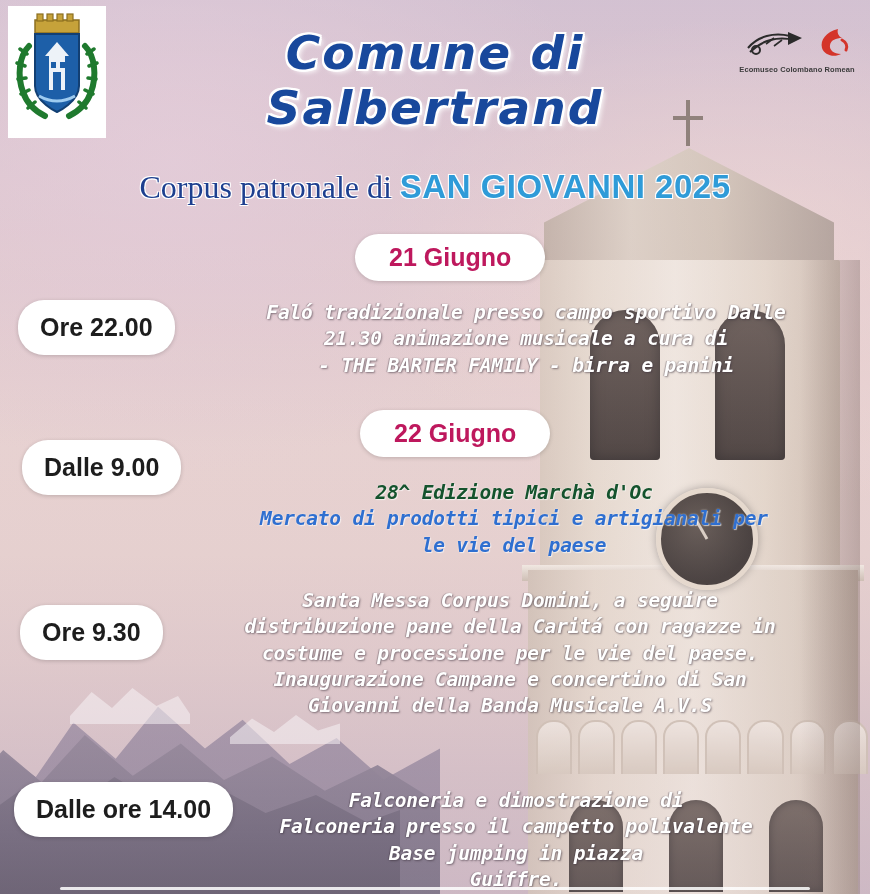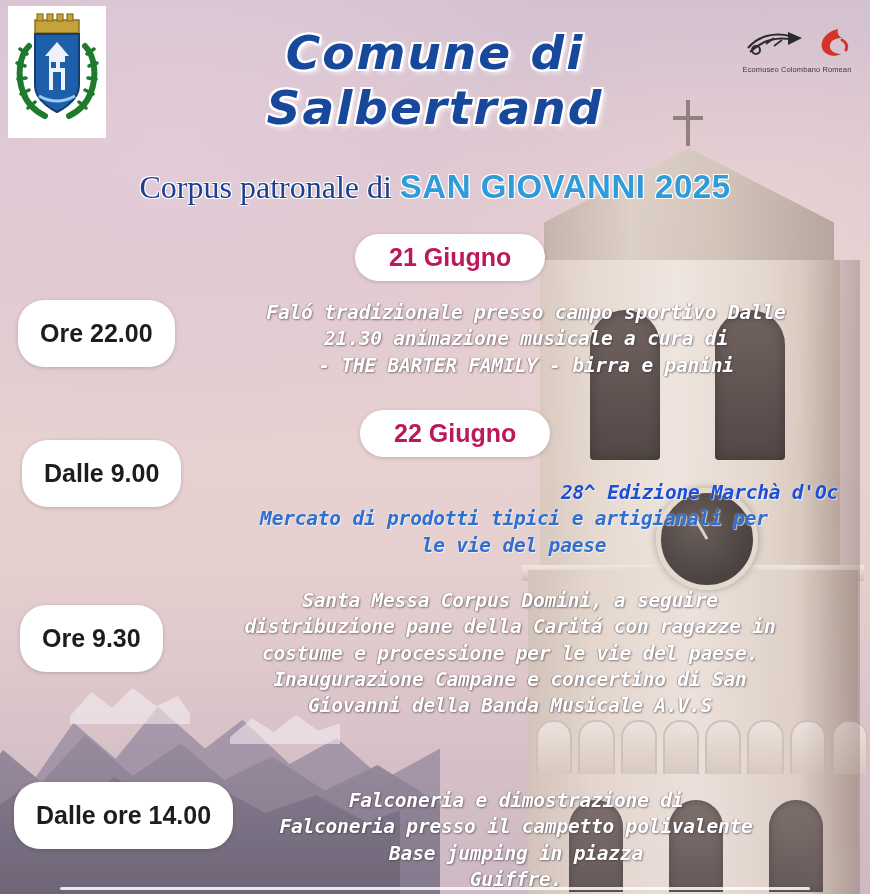--- a/index.html
+++ b/index.html
@@ -270,21 +270,21 @@
   }
   .ecomuseo-art {
     height: 38px;
     display: flex;
     align-items: center;
     justify-content: center;
     gap: 8px;
   }
   .ecomuseo-caption {
     font-size: 7.5px;
-    font-weight: normal;
+    font-weight: bold;
     color: #3b3b3b;
     letter-spacing: 0.1px;
     margin-top: 3px;
   }
 
   
   .title-main {
     position: absolute;
     left: 0;
     right: 0;
@@ -337,21 +337,21 @@
     white-space: nowrap;
   }
   #date-0 { left: 355px; top: 234px; }
   #date-1 { left: 360px; top: 410px; }
 
   
   .pill-time {
     position: absolute;
     background: #ffffff;
     border-radius: 26px;
-    padding: 19px 22px;
+    padding: 13px 22px;
     font-weight: bold;
     font-size: 25px;
     color: #1d1d1d;
     box-shadow: 0 1px 4px rgba(0,0,0,0.18);
     white-space: nowrap;
   }
   #time-0 { left: 18px; top: 300px; }
   #time-1 { left: 22px; top: 440px; }
   #time-2 { left: 20px; top: 605px; }
   #time-3 { left: 14px; top: 782px; }
@@ -370,21 +370,21 @@
       1px 1px 2px rgba(60,50,60,0.55),
       -1px 0 1px rgba(60,50,60,0.35);
     letter-spacing: -0.2px;
   }
   #desc-0 { left: 190px; top: 300px; width: 672px; }
   #desc-1 {
     left: 190px; top: 480px; width: 648px;
     color: #2f6fd0;
     text-shadow: 1px 1px 1px rgba(255,255,255,0.6), 0 0 2px rgba(255,255,255,0.55);
   }
-  #desc-1 .l1 { color: #1d4ed8; text-align: right; }
+  #desc-1 .l1 { color: #14532d; }
   #desc-2 { left: 170px; top: 588px; width: 680px; }
   #desc-3 { left: 180px; top: 788px; width: 672px; }
 
   .footer-rule {
     position: absolute;
     left: 60px;
     right: 60px;
     bottom: 4px;
     height: 3px;
     background: rgba(255,255,255,0.85);

